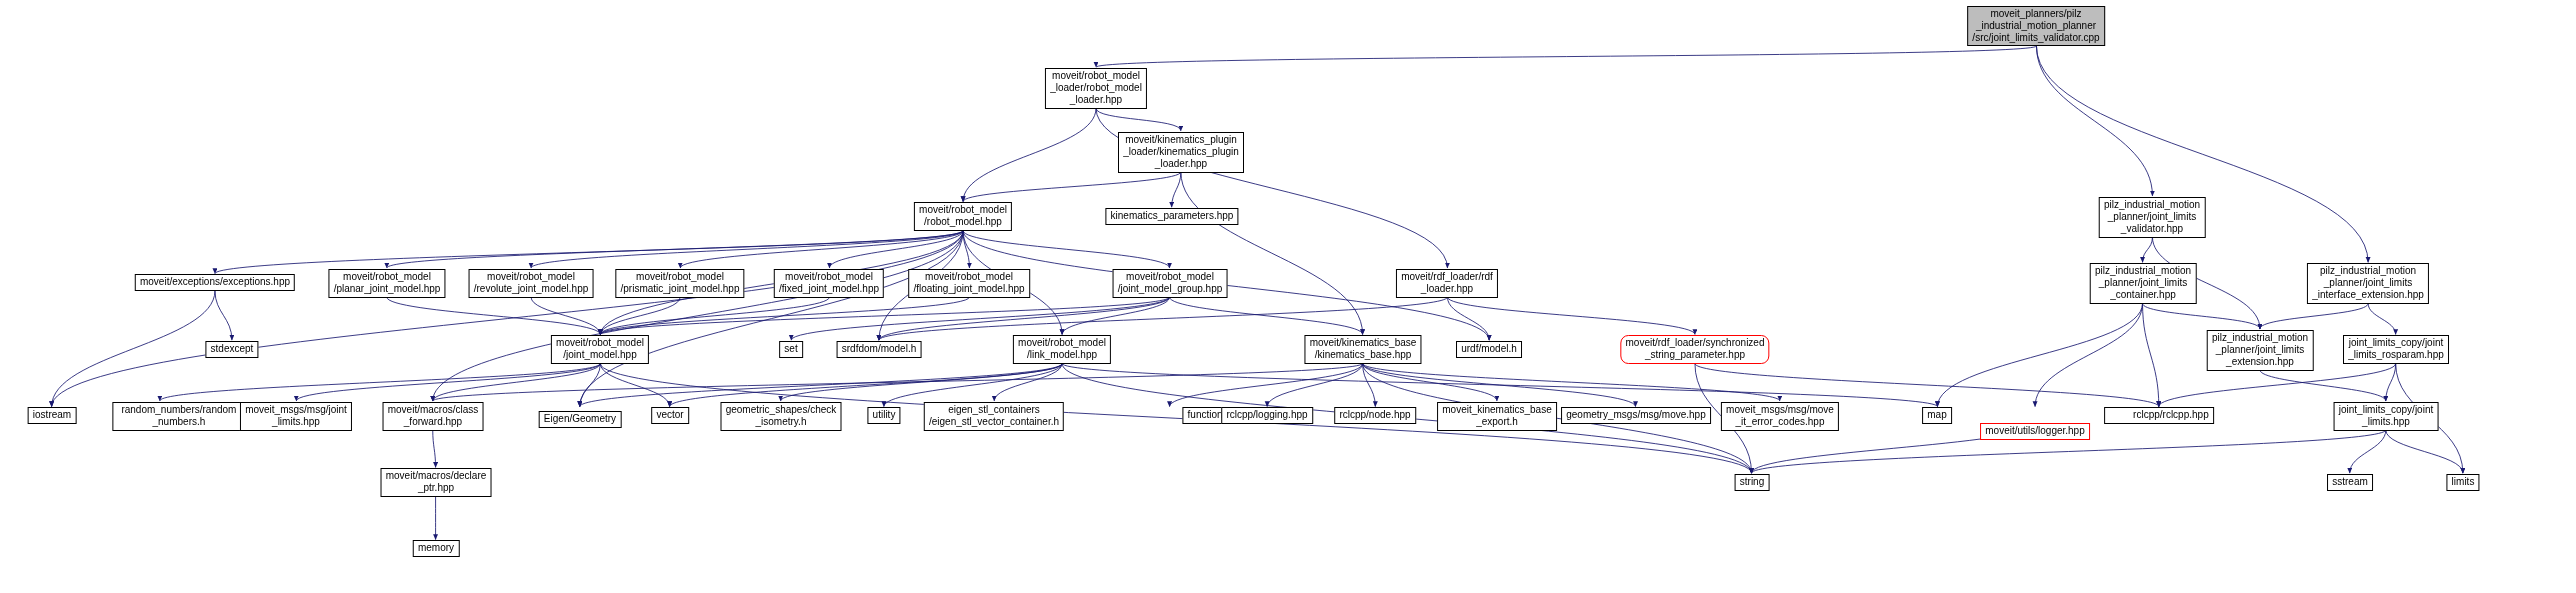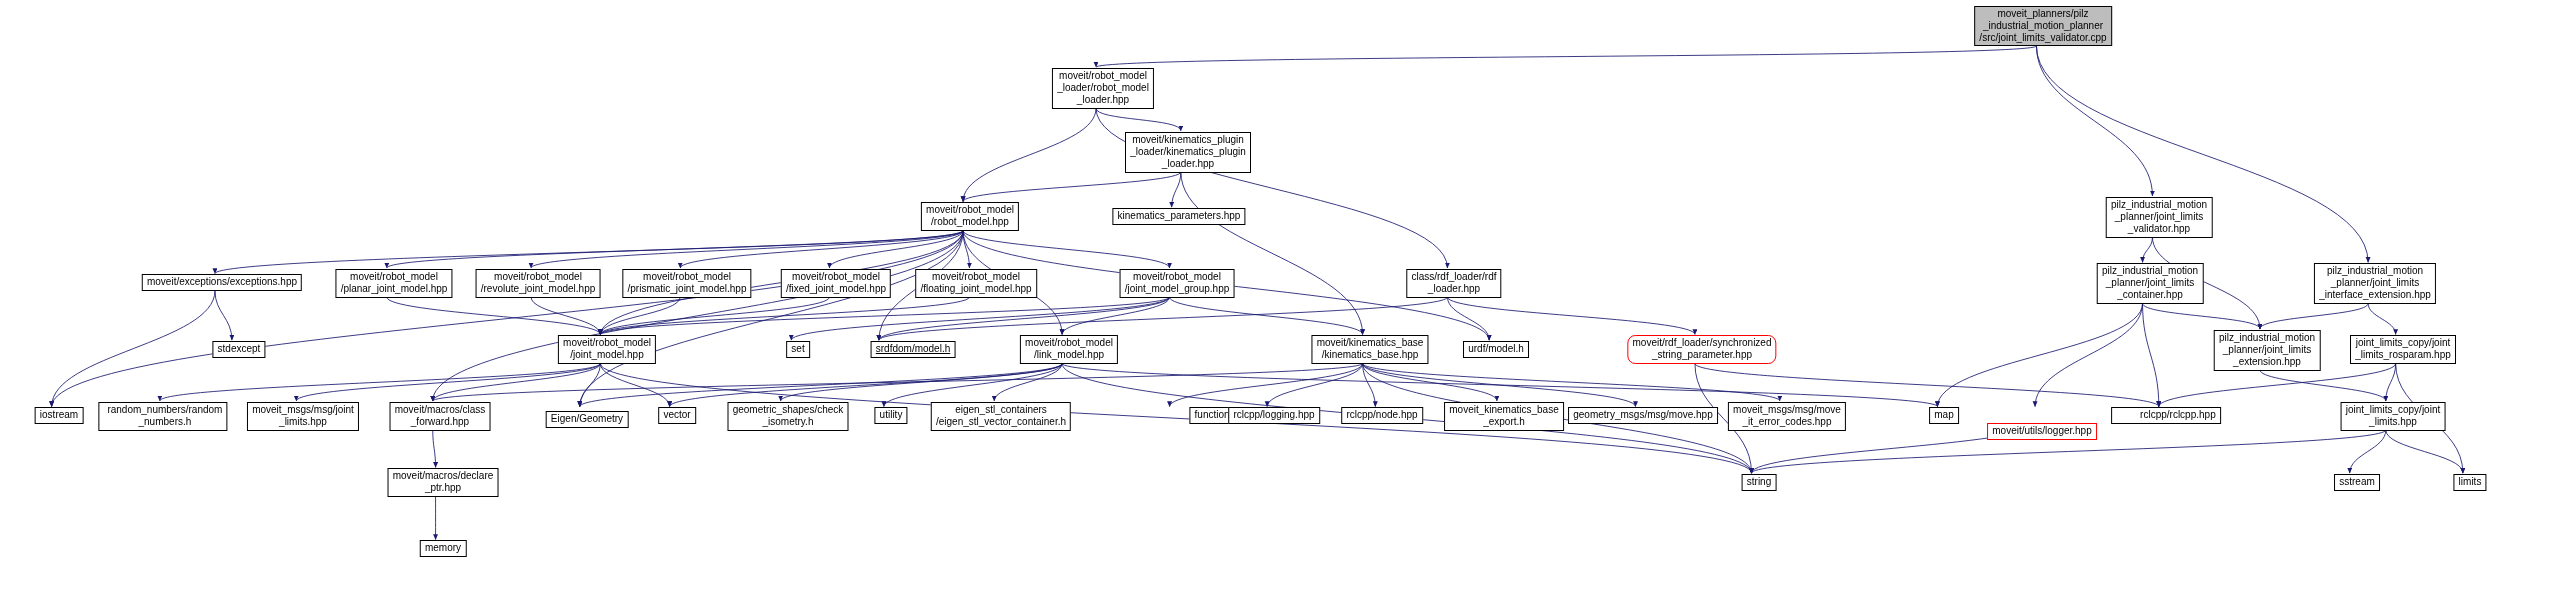--- a/index.html
+++ b/index.html
@@ -27,21 +27,20 @@
     box-sizing: border-box;
     background: #ffffff;
     border: 0.7px solid #000000;
     color: #000000;
     font-size: 10px;
     line-height: 12px;
     padding: 1.4px 4.2px;
     text-align: center;
     white-space: pre;
     cursor: pointer;
-    margin-left: 7px;
   }
   .node.main {
     background: #bdbdbd;
   }
   .node.red {
     border: 1.1px solid #ff0000;
   }
 </style>
 </head>
 <body>
@@ -155,47 +154,47 @@
     <div class="node" style="left: 531px; top: 269px;">moveit/robot_model
 /revolute_joint_model.hpp</div>
     <div class="node" style="left: 680px; top: 269px;">moveit/robot_model
 /prismatic_joint_model.hpp</div>
     <div class="node" style="left: 829px; top: 269px;">moveit/robot_model
 /fixed_joint_model.hpp</div>
     <div class="node" style="left: 969px; top: 269px;">moveit/robot_model
 /floating_joint_model.hpp</div>
     <div class="node" style="left: 1170px; top: 269px;">moveit/robot_model
 /joint_model_group.hpp</div>
-    <div class="node" style="left: 1447px; top: 269px;">class/rdf_loader/rdf
+    <div class="node" style="left: 1447px; top: 269px;">moveit/rdf_loader/rdf
 _loader.hpp</div>
     <div class="node" style="left: 2143px; top: 263px;">pilz_industrial_motion
 _planner/joint_limits
 _container.hpp</div>
     <div class="node" style="left: 2368px; top: 263px;">pilz_industrial_motion
 _planner/joint_limits
 _interface_extension.hpp</div>
     <div class="node" style="left: 232px; top: 341px;">stdexcept</div>
     <div class="node" style="left: 600px; top: 335px;">moveit/robot_model
 /joint_model.hpp</div>
     <div class="node" style="left: 791px; top: 341px;">set</div>
-    <div class="node" style="left: 906px; top: 341px; text-decoration: underline;">srdfdom/model.h</div>
+    <div class="node" style="left: 879px; top: 341px;">srdfdom/model.h</div>
     <div class="node" style="left: 1062px; top: 335px;">moveit/robot_model
 /link_model.hpp</div>
     <div class="node" style="left: 1363px; top: 335px;">moveit/kinematics_base
 /kinematics_base.hpp</div>
     <div class="node" style="left: 1489px; top: 341px;">urdf/model.h</div>
     <div class="node red" style="left: 1695px; top: 335px; border-radius: 8px;">moveit/rdf_loader/synchronized
 _string_parameter.hpp</div>
     <div class="node" style="left: 2260px; top: 330px;">pilz_industrial_motion
 _planner/joint_limits
 _extension.hpp</div>
     <div class="node" style="left: 2396px; top: 335px;">joint_limits_copy/joint
 _limits_rosparam.hpp</div>
     <div class="node" style="left: 52px; top: 407px;">iostream</div>
-    <div class="node" style="left: 156px; top: 402px; padding-left: 8px;">random_numbers/random
+    <div class="node" style="left: 177px; top: 402px; padding-left: 8px;">random_numbers/random
 _numbers.h</div>
     <div class="node" style="left: 296px; top: 402px;">moveit_msgs/msg/joint
 _limits.hpp</div>
     <div class="node" style="left: 433px; top: 402px;">moveit/macros/class
 _forward.hpp</div>
     <div class="node" style="left: 580px; top: 411px;">Eigen/Geometry</div>
     <div class="node" style="left: 670px; top: 407px;">vector</div>
     <div class="node" style="left: 781px; top: 402px;">geometric_shapes/check
 _isometry.h</div>
     <div class="node" style="left: 884px; top: 407px;">utility</div>

